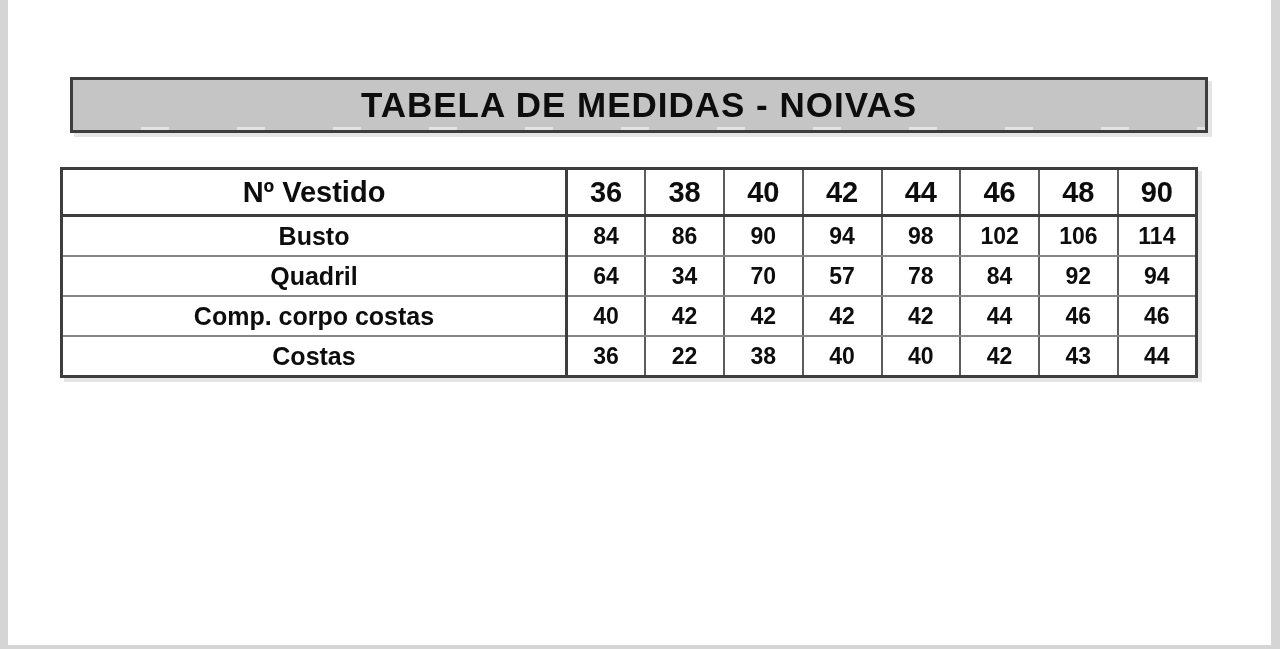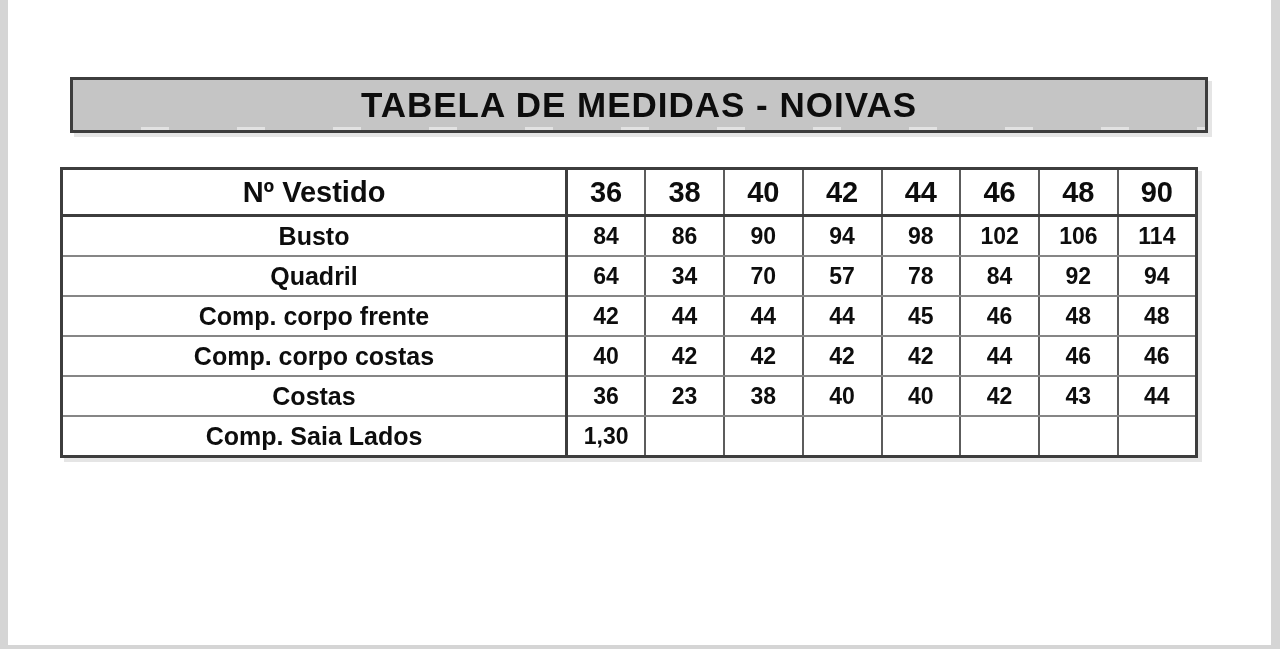--- a/index.html
+++ b/index.html
@@ -114,57 +114,35 @@
         <td>64</td>
         <td>34</td>
         <td>70</td>
         <td>57</td>
         <td>78</td>
         <td>84</td>
         <td>92</td>
         <td>94</td>
       </tr>
       <tr>
-        <td class="label-col">Comp. corpo frente</td>
-        <td>42</td>
-        <td>44</td>
-        <td>44</td>
-        <td>44</td>
-        <td>45</td>
-        <td>46</td>
-        <td>48</td>
-        <td>48</td>
-      </tr>
-      <tr>
         <td class="label-col">Comp. corpo costas</td>
         <td>40</td>
         <td>42</td>
         <td>42</td>
         <td>42</td>
         <td>42</td>
         <td>44</td>
         <td>46</td>
         <td>46</td>
       </tr>
       <tr>
         <td class="label-col">Costas</td>
         <td>36</td>
-        <td>23</td>
+        <td>22</td>
         <td>38</td>
         <td>40</td>
         <td>40</td>
         <td>42</td>
         <td>43</td>
         <td>44</td>
       </tr>
-      <tr>
-        <td class="label-col">Comp. Saia Lados</td>
-        <td>1,30</td>
-        <td></td>
-        <td></td>
-        <td></td>
-        <td></td>
-        <td></td>
-        <td></td>
-        <td></td>
-      </tr>
     </tbody>
 </table>
 
 </body></html>

